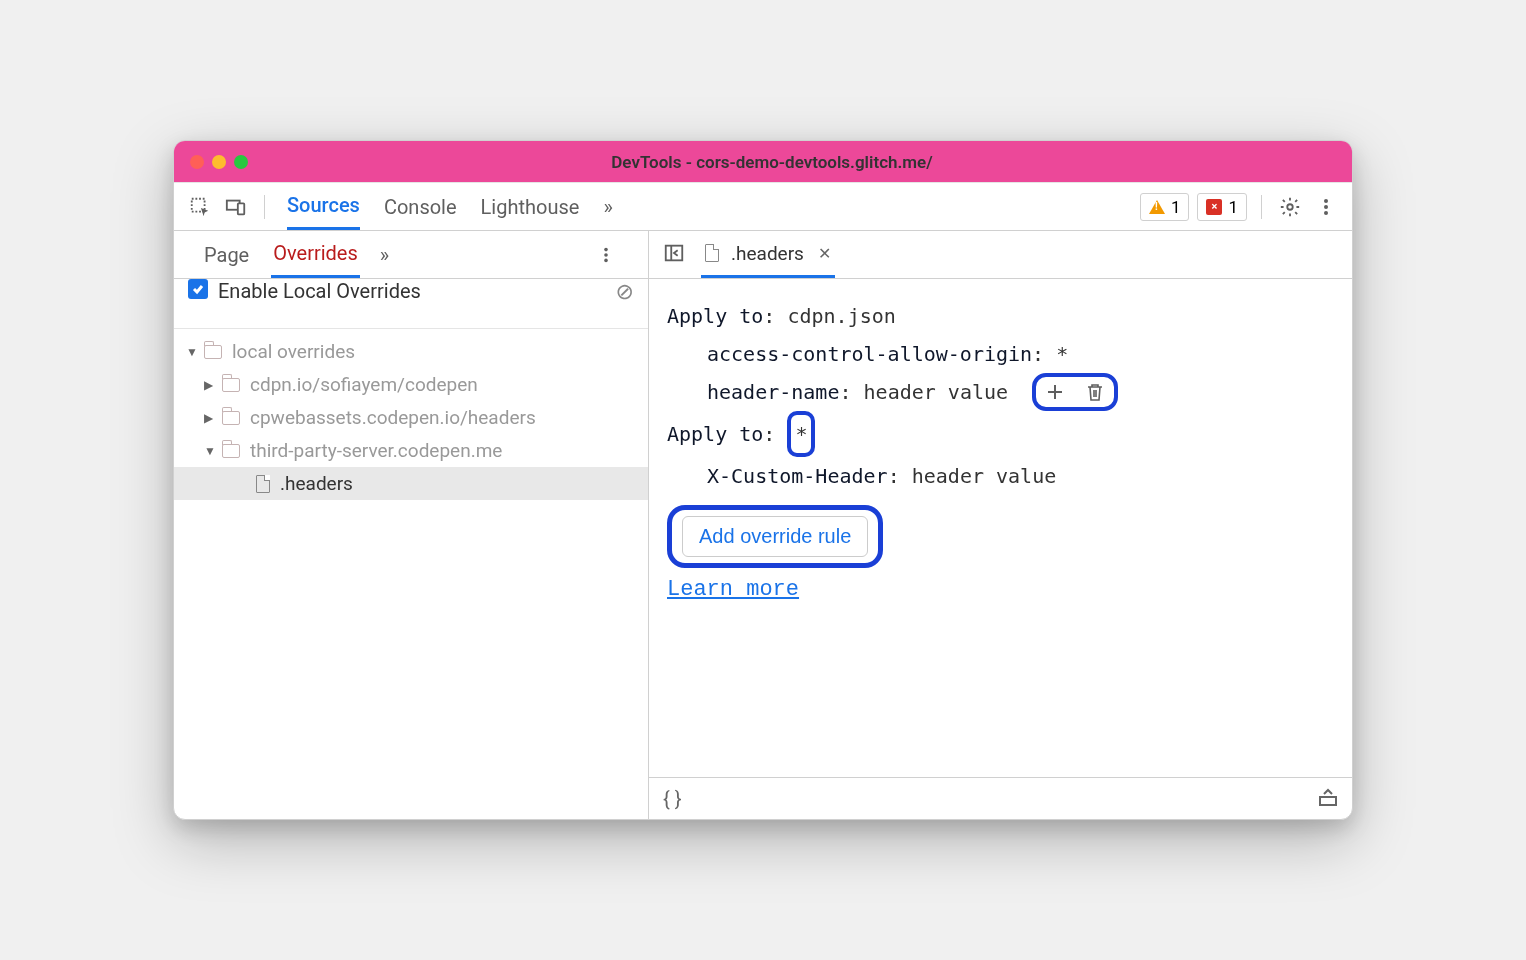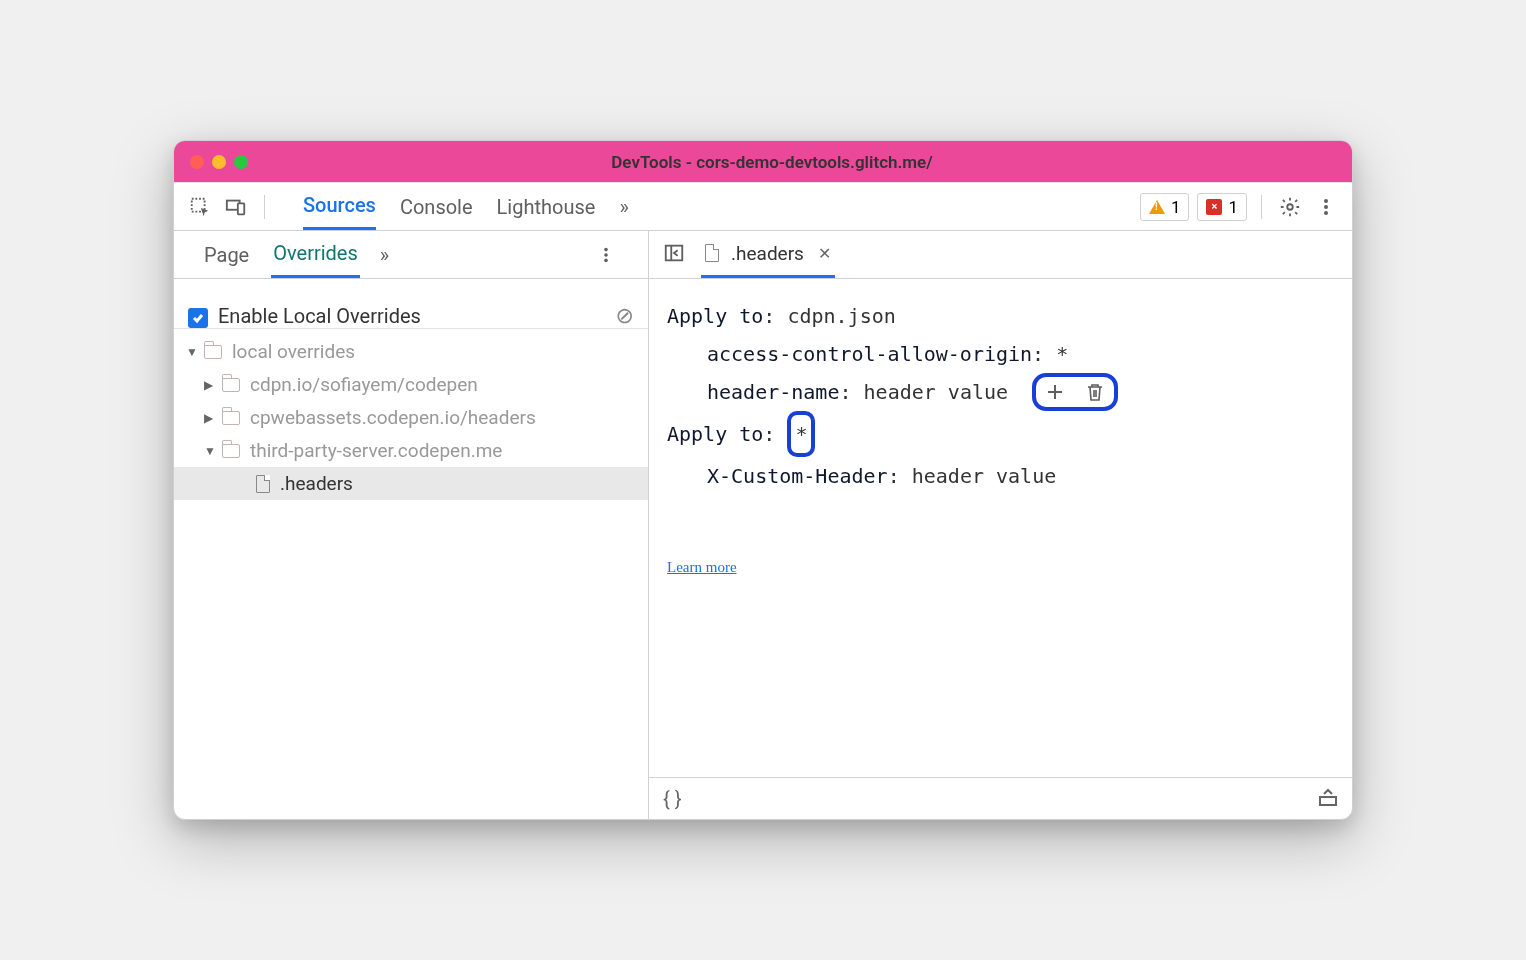--- a/index.html
+++ b/index.html
@@ -14,42 +14,42 @@
 .traffic{display:flex;gap:8px;margin-right:20px}
 .dot{width:14px;height:14px;border-radius:50%}
 .red{background:#ff5f57}.yellow{background:#febc2e}.green{background:#28c840}
 .title{flex:1;text-align:center;font-size:17px;font-weight:600;color:#333;
 padding-right:60px}
 .toolbar{height:48px;display:flex;align-items:center;padding:0 12px;
 border-bottom:1px solid #d0d0d0;gap:8px}
 .tool-btn{width:28px;height:28px;display:flex;align-items:center;
 justify-content:center;color:#5f5f5f;cursor:pointer}
 .divider{width:1px;height:24px;background:#d0d0d0;margin:0 6px}
-.tabs{display:flex;gap:24px;align-items:center;margin-left:24px}
+.tabs{display:flex;gap:24px;align-items:center;margin-left:8px}
 .tab{font-size:20px;color:#5f5f5f;padding:10px 0;cursor:pointer}
 .tab.active{color:#1a73e8;border-bottom:3px solid #1a73e8;font-weight:500}
 .more{font-size:20px;color:#5f5f5f;cursor:pointer}
 .spacer{flex:1}
 .badge{display:flex;align-items:center;gap:6px;border:1px solid #d0d0d0;
 border-radius:3px;padding:3px 8px;font-size:17px;cursor:pointer}
 .warn-icon{width:0;height:0;border-left:8px solid transparent;
 border-right:8px solid transparent;border-bottom:14px solid #f29900;position:relative}
 .warn-icon::after{content:"!";position:absolute;left:-2px;top:1px;color:#fff;
 font-size:10px;font-weight:bold}
 .err-icon{width:16px;height:16px;background:#d93025;display:flex;
 align-items:center;justify-content:center;color:#fff;font-size:11px;
 font-weight:bold;border-radius:2px}
 .content{flex:1;display:flex;overflow:hidden}
 .sidebar{width:475px;border-right:1px solid #d0d0d0;display:flex;
 flex-direction:column}
 .sidebar-tabs{height:48px;display:flex;align-items:center;padding:0 28px;
 border-bottom:1px solid #d0d0d0;gap:20px}
 .stab{font-size:20px;color:#5f5f5f;padding:10px 2px;cursor:pointer}
-.stab.active{color:#0f766e;border-bottom:3px solid #1a73e8}
-.enable-row{height:50px;display:flex;align-items:flex-end;padding:0 14px;
+.stab.active{color:#b91c1c;border-bottom:3px solid #1a73e8}
+.enable-row{height:50px;display:flex;align-items:flex-start;padding:0 14px;
 gap:10px;border-bottom:1px solid #e5e5e5}
 .checkbox{width:20px;height:20px;background:#1a73e8;border-radius:3px;
 display:flex;align-items:center;justify-content:center;cursor:pointer}
 .checkbox svg{stroke:#fff;stroke-width:3;fill:none}
 .enable-label{font-size:20px;color:#333;flex:1}
 .ban{color:#888;font-size:22px}
 .tree{flex:1;padding:6px 0;font-size:19px;color:#333;overflow:auto}
 .tree-item{display:flex;align-items:center;padding:5px 12px;gap:6px;
 cursor:pointer;white-space:nowrap}
 .tree-item.selected{background:#e8e8e8}
@@ -77,22 +77,22 @@
 .row{display:flex;align-items:center;flex-wrap:wrap}
 .indent{padding-left:40px}
 .highlight{border:4px solid #1a3fd6;border-radius:14px;padding:2px 6px;
 display:inline-flex;align-items:center;gap:14px}
 .icon-btn{width:26px;height:26px;display:flex;align-items:center;
 justify-content:center;color:#5f5f5f;cursor:pointer}
 .rule-btn{border:1px solid #ccc;border-radius:6px;padding:8px 16px;
 color:#1a73e8;font-size:20px;background:#fff;cursor:pointer}
 .rule-wrap{display:inline-block;border:5px solid #1a3fd6;border-radius:18px;
 padding:6px 10px;margin-top:10px}
-.learn{color:#1a73e8;text-decoration:underline;font-family:Liberation Serif, serif;
-font-size:15px;display:inline-block;margin-top:20px;cursor:pointer}
+.learn{color:#1a73e8;text-decoration:underline;font-family:Liberation Mono, monospace;
+font-size:22px;display:inline-block;margin-top:1px;cursor:pointer}
 .footer{height:42px;border-top:1px solid #d0d0d0;display:flex;
 align-items:center;padding:0 14px;justify-content:space-between;color:#666}
 .inline-hl{border:4px solid #1a3fd6;border-radius:10px;padding:0 4px;
 display:inline-block}
 </style>
 </head>
 <body>
 
 <div class="window">
 
@@ -254,20 +254,23 @@
             <span>:&nbsp;</span>
           <span class="inline-hl">
             <span>*</span>
           </span>
         </div>
         <div class="row indent">
           <span class="kw">X-Custom-Header</span>
             <span>:&nbsp;</span>
           <span>header value</span>
         </div>
+        <div class="rule-wrap">
+          <button class="rule-btn">Add override rule</button>
+        </div>
         <br>
         <a class="learn">Learn more</a>
       </div>
 
       <div class="footer">
         <span style="font-size:20px">{ }</span>
         <span>
           <svg width="20" height="20" viewBox="0 0 20 20">
               <rect x="2" y="10" width="16" height="8" fill="none" stroke="#666" stroke-width="2"></rect>
               <path d="M6 7l4-4 4 4" fill="none" stroke="#666" stroke-width="2"></path>

